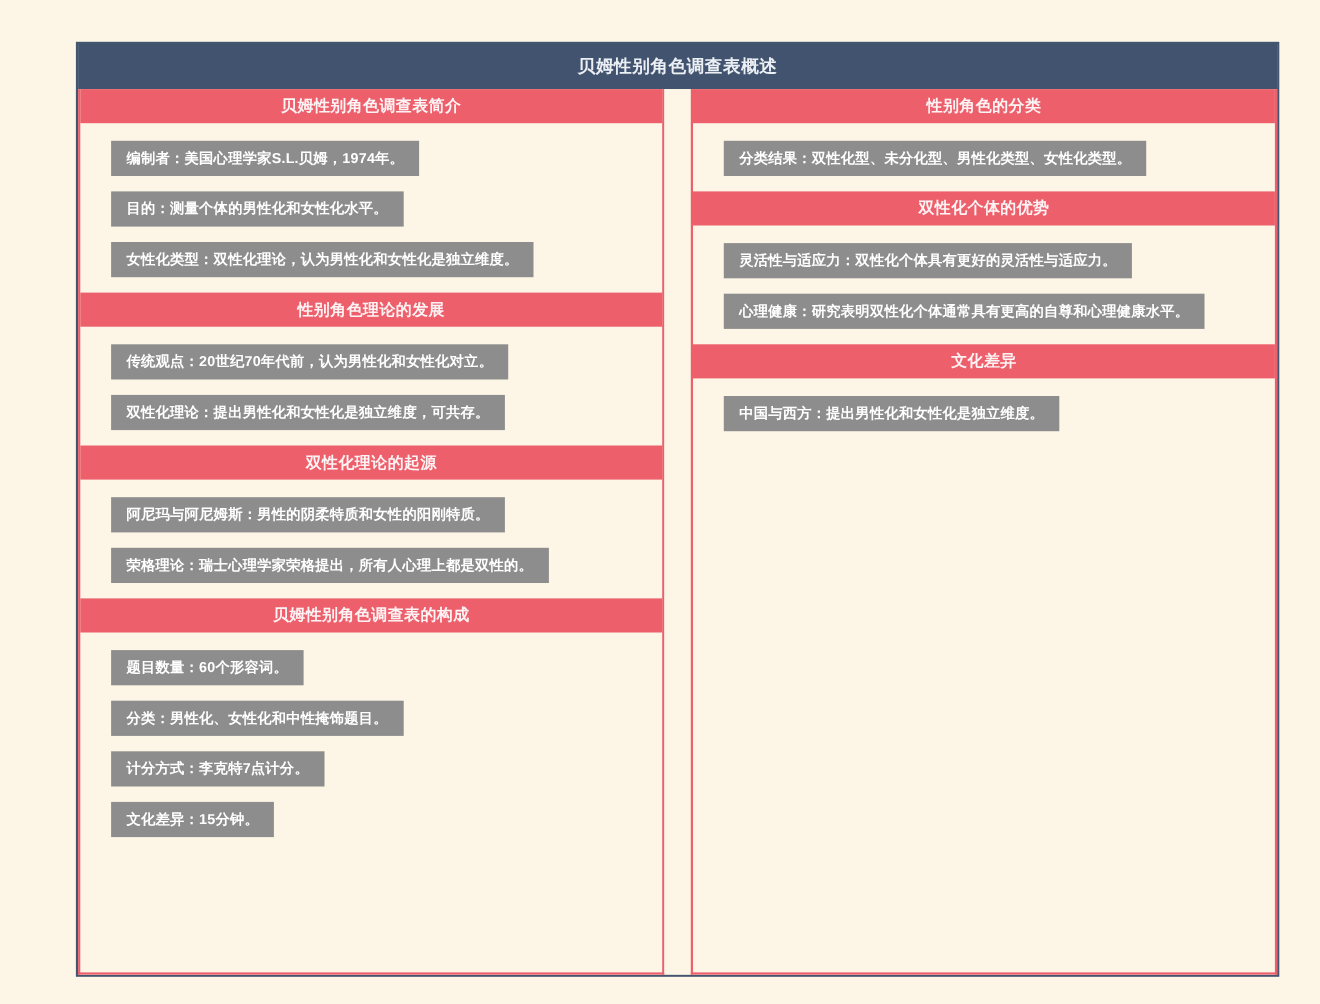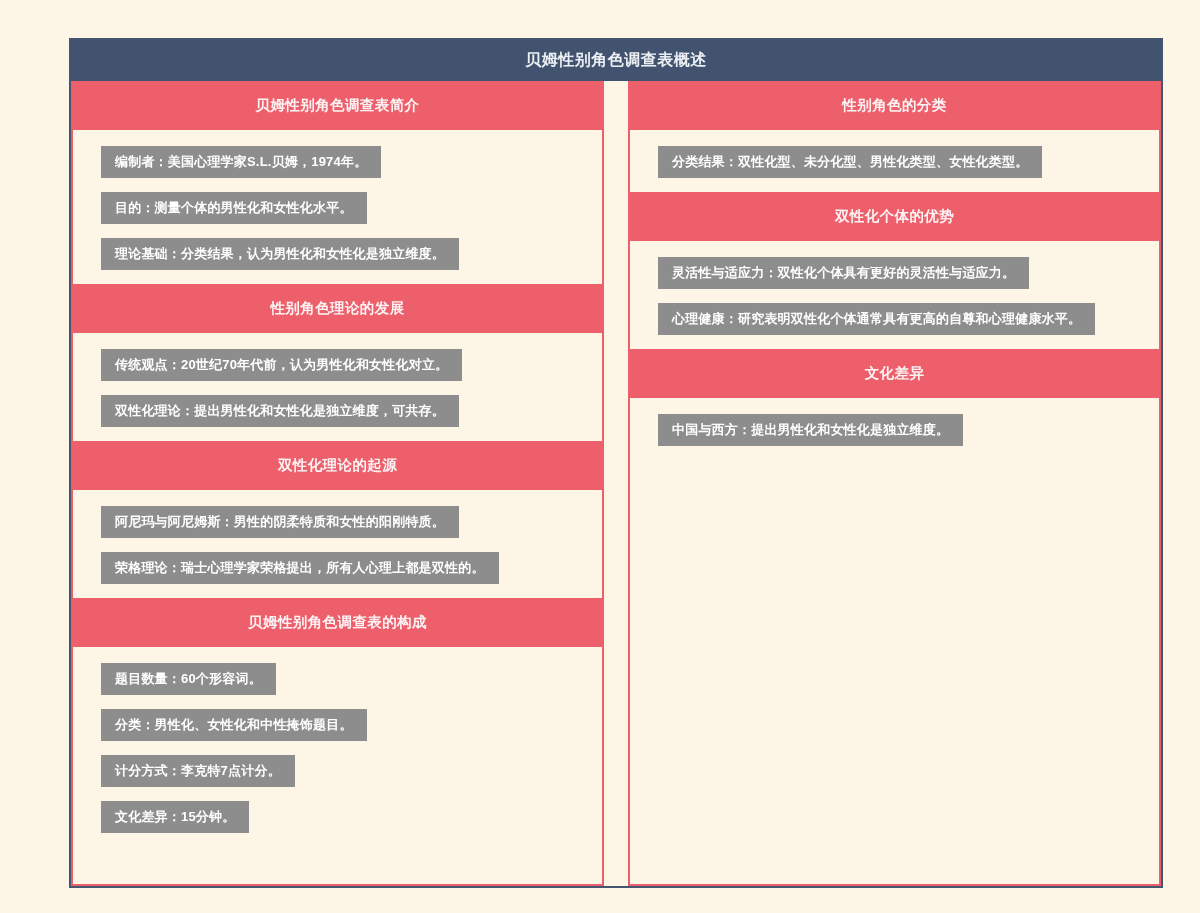--- a/index.html
+++ b/index.html
@@ -77,21 +77,21 @@
   .section {
     display: flex;
     flex-direction: column;
   }
 
   .section-header {
     background: #ec5f6b;
     color: #fdf3f4;
     font-size: 14.5px;
     font-weight: bold;
-    height: 49px;
+    height: 31px;
     display: flex;
     align-items: center;
     justify-content: center;
     letter-spacing: 0.4px;
   }
 
   .section-body {
     padding: 16px 0 14px 28px;
     display: flex;
     flex-direction: column;
@@ -123,21 +123,21 @@
   <div class="card-title">贝姆性别角色调查表概述</div>
 
   <div class="columns">
 
     <div class="column column-left">
       <div class="section">
         <div class="section-header">贝姆性别角色调查表简介</div>
         <div class="section-body">
           <div class="item-chip">编制者：美国心理学家S.L.贝姆，1974年。</div>
           <div class="item-chip">目的：测量个体的男性化和女性化水平。</div>
-          <div class="item-chip">理论基础：分类结果，认为男性化和女性化是独立维度。</div>
+          <div class="item-chip">女性化类型：双性化理论，认为男性化和女性化是独立维度。</div>
         </div>
       </div>
 
       <div class="section">
         <div class="section-header">性别角色理论的发展</div>
         <div class="section-body">
           <div class="item-chip">传统观点：20世纪70年代前，认为男性化和女性化对立。</div>
           <div class="item-chip">双性化理论：提出男性化和女性化是独立维度，可共存。</div>
         </div>
       </div>

